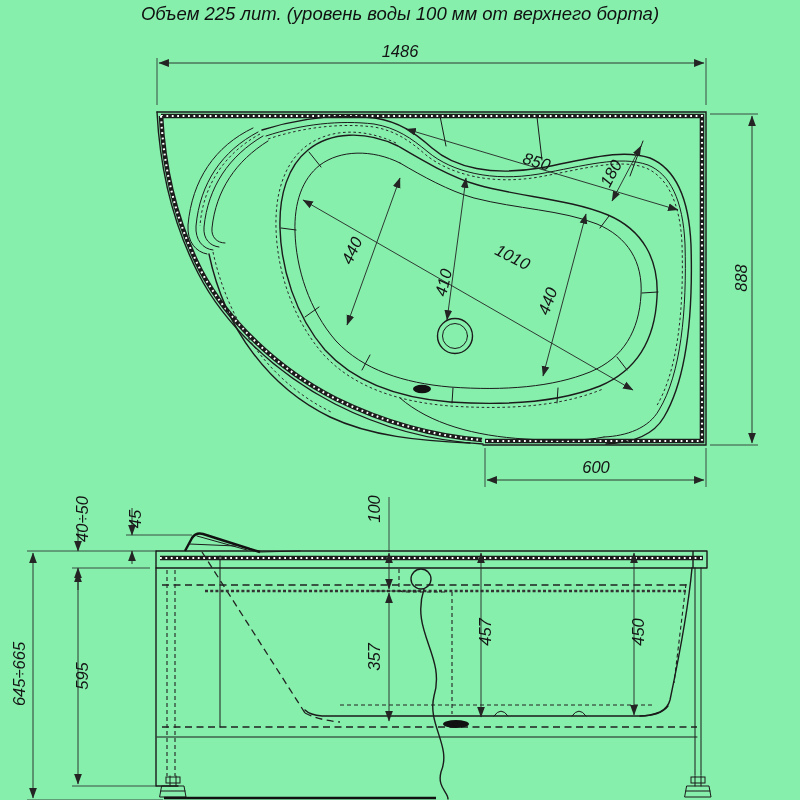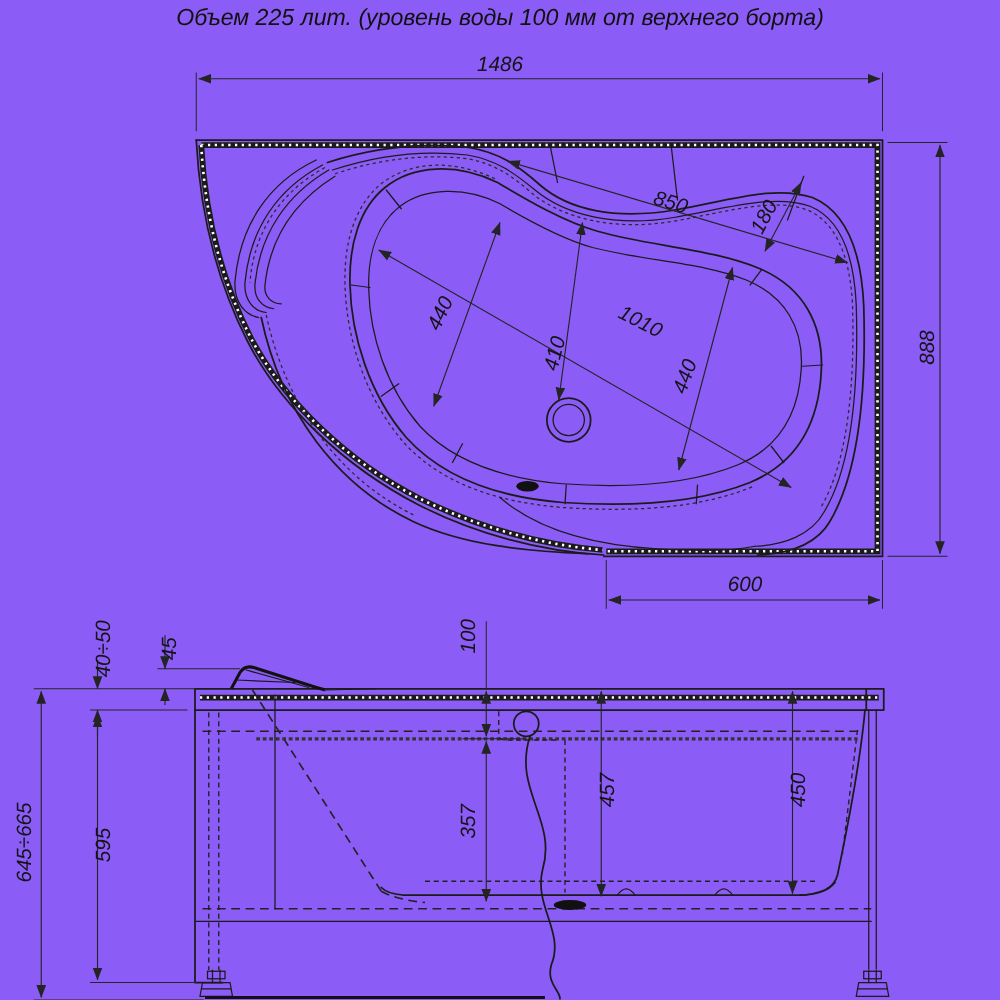--- a/index.html
+++ b/index.html
@@ -1,16 +1,16 @@
 <!DOCTYPE html>
 <html><head>
 <meta charset="utf-8">
 <style>
   html,body{margin:0;padding:0;background:#ffffff;}
-  .page{width:800px;height:800px;background:#8b5cf6;position:relative;font-family:"Liberation Sans",sans-serif;}
+  .page{width:800px;height:800px;background:#86efac;position:relative;font-family:"Liberation Sans",sans-serif;}
   svg{display:block;}
   .ln{stroke:#1b1b1b;stroke-width:1.4;fill:none;stroke-linecap:round;}
   .ln2{stroke:#1b1b1b;stroke-width:1;fill:none;stroke-linecap:round;}
   .band{stroke:#1b1b1b;stroke-width:4.6;fill:none;}
   .banddot{stroke:#ffffff;stroke-width:2.1;fill:none;stroke-dasharray:1.8 3.6;}
   .dashtex{stroke:#2a2a2a;stroke-width:1;fill:none;stroke-dasharray:2.6 2.6;}
   .dash{stroke:#222222;stroke-width:1.3;fill:none;stroke-dasharray:7 4.5;}
   .dashsm{stroke:#222222;stroke-width:1.1;fill:none;stroke-dasharray:4 3;}
   .dim{stroke:#242424;stroke-width:0.9;fill:none;}
   .ext{stroke:#242424;stroke-width:0.8;fill:none;}

